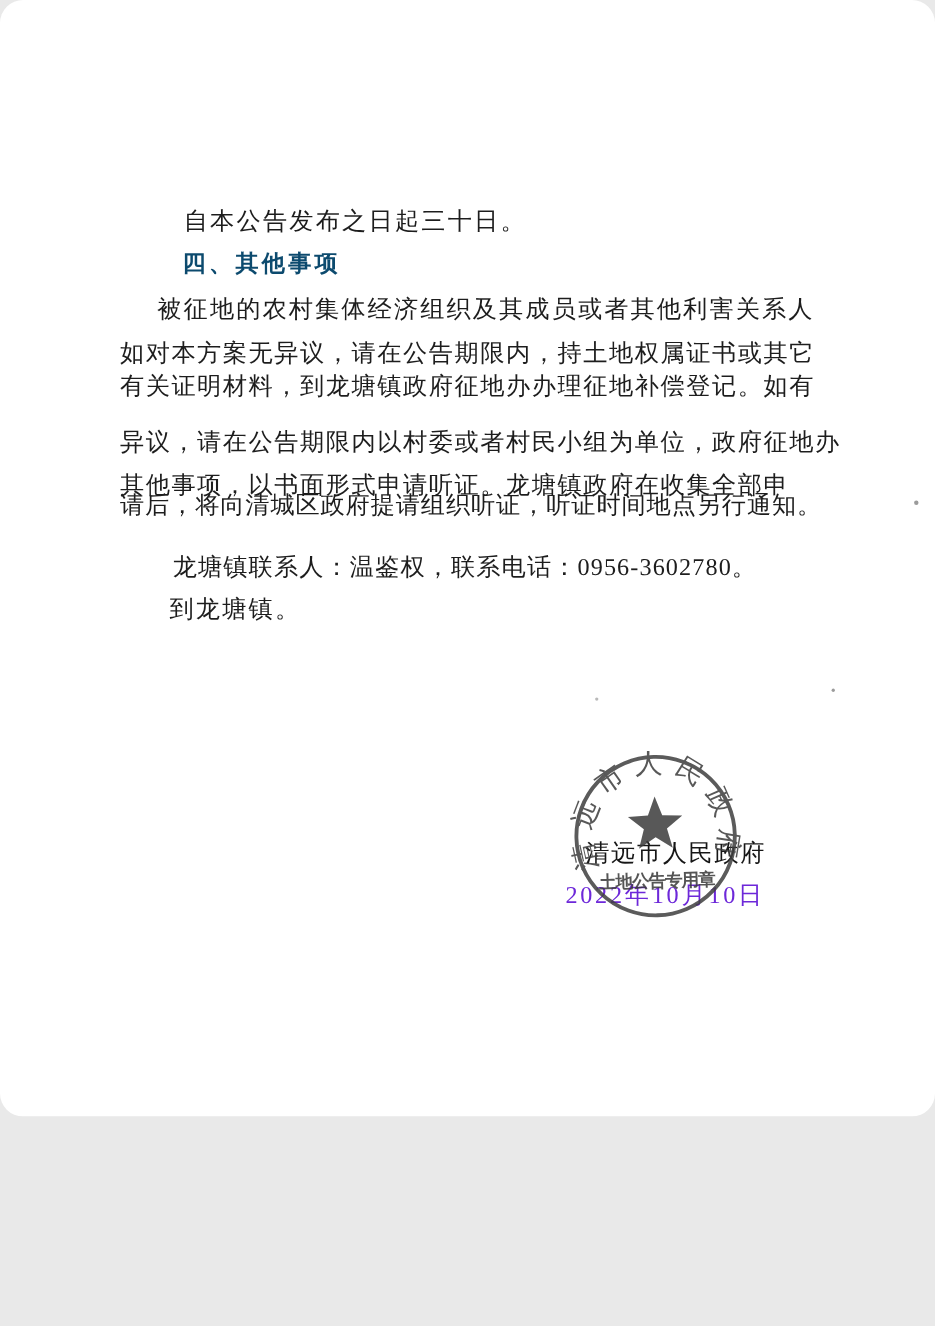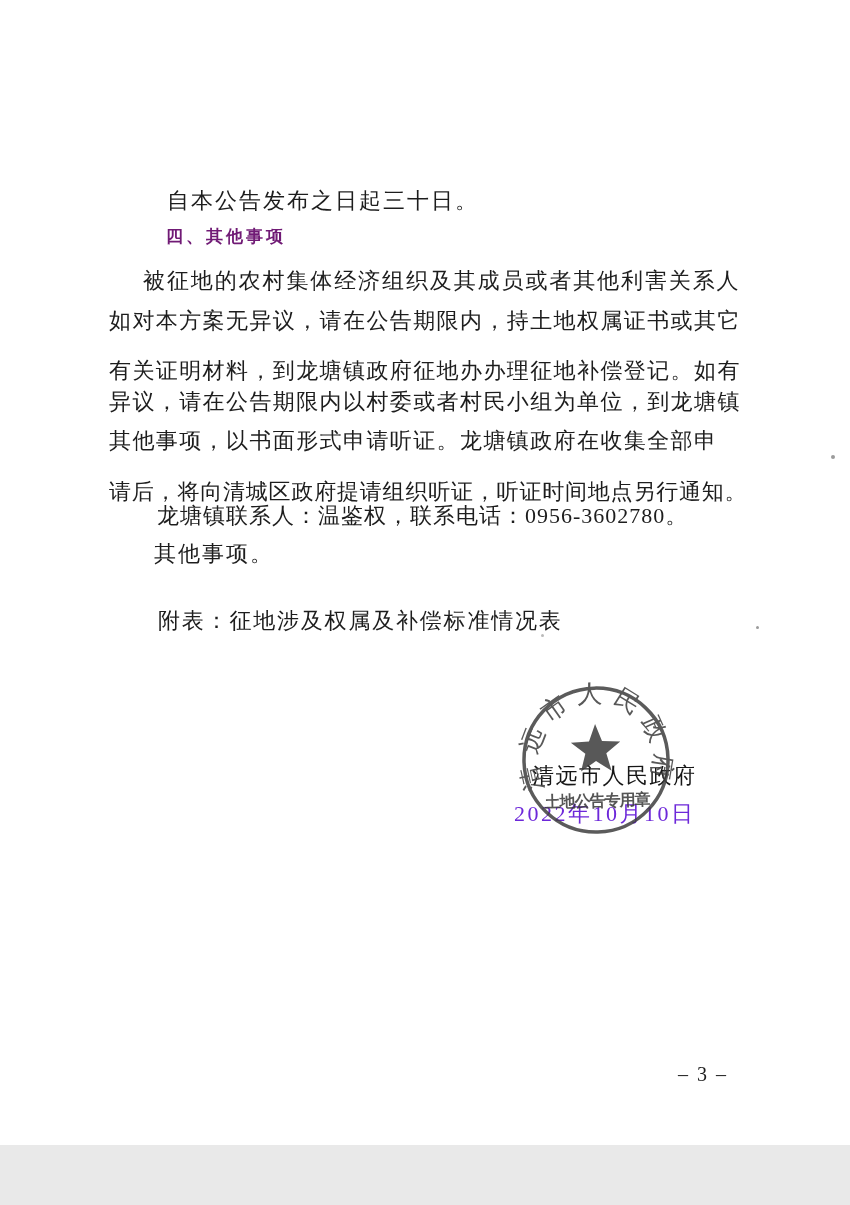--- a/index.html
+++ b/index.html
@@ -3,45 +3,46 @@
 <meta charset="utf-8">
 <style>
   html, body {
     margin: 0;
     padding: 0;
     background: #e9e9e9;
   }
   .page {
     position: relative;
     width: 850px;
-    height: 1145px;
+    height: 1015px;
     margin: 0 auto;
     background: #ffffff;
     font-family: "Liberation Serif", "DejaVu Serif", serif;
     color: #1b1b1b;
     overflow: hidden;
+    border-radius: 21px;
   }
   .line {
     position: absolute;
     font-size: 22px;
     letter-spacing: 1.4px;
     white-space: nowrap;
     color: #1d1d1d;
   }
   
   .l1  { left: 167px; top: 186px; letter-spacing: 2px; }
   .l2  { left: 166px; top: 225px;
          font-family: "Liberation Sans", "DejaVu Sans", sans-serif;
-         font-weight: 700; font-size: 17px; letter-spacing: 3px; color:#701a75; }
+         font-weight: 700; font-size: 21px; letter-spacing: 3px; color:#0c4a6e; }
   .l3  { left: 143px; top: 266px; letter-spacing: 1.9px; }
   .l4  { left: 109px; top: 306px; }
-  .l5  { left: 109px; top: 356px; font-family: Liberation Mono, monospace; }
+  .l5  { left: 109px; top: 336px; font-family: Liberation Mono, monospace; }
   .l6  { left: 109px; top: 387px; }
   .l7  { left: 109px; top: 426px; }
-  .l8  { left: 109px; top: 477px; letter-spacing: 0.8px; }
+  .l8  { left: 109px; top: 444px; letter-spacing: 0.8px; }
   .l9  { left: 157px; top: 501px; letter-spacing: 1px; }
   .l10 { left: 154px; top: 539px; letter-spacing: 2px; }
   .l11 { left: 158px; top: 606px; letter-spacing: 1.8px; }
 
   
   .issuer {
     position: absolute;
     left: 532px; top: 761px;
     font-size: 22px;
     letter-spacing: 1.5px;
@@ -107,26 +108,25 @@
 </head>
 <body>
 
 <div class="page">
 
   <div class="line l1">自本公告发布之日起三十日。</div>
   <div class="line l2">四、其他事项</div>
   <div class="line l3">被征地的农村集体经济组织及其成员或者其他利害关系人</div>
   <div class="line l4">如对本方案无异议，请在公告期限内，持土地权属证书或其它</div>
   <div class="line l5">有关证明材料，到龙塘镇政府征地办办理征地补偿登记。如有</div>
-  <div class="line l6">异议，请在公告期限内以村委或者村民小组为单位，到龙塘镇</div>
+  <div class="line l6">异议，请在公告期限内以村委或者村民小组为单位，政府征地办</div>
   <div class="line l7">其他事项，以书面形式申请听证。龙塘镇政府在收集全部申</div>
   <div class="line l8">请后，将向清城区政府提请组织听证，听证时间地点另行通知。</div>
   <div class="line l9">龙塘镇联系人：温鉴权，联系电话：0956-3602780。</div>
-  <div class="line l10">其他事项。</div>
-  <div class="line l11">附表：征地涉及权属及补偿标准情况表</div>
+  <div class="line l10">到龙塘镇。</div>
 
   <div class="issuer">清远市人民政府</div>
   <div class="issue-date">2022年10月10日</div>
 
   <svg class="seal" viewBox="0 0 200 200" xmlns="http://www.w3.org/2000/svg" xmlns:xlink="http://www.w3.org/1999/xlink">
     <defs>
       <path id="sealArc" d="M 43.4 124.5 A 58 58 0 1 1 148.6 124.5" fill="none"></path>
     </defs>
     <circle cx="96" cy="100" r="72"></circle>
     <text class="arc-text">

